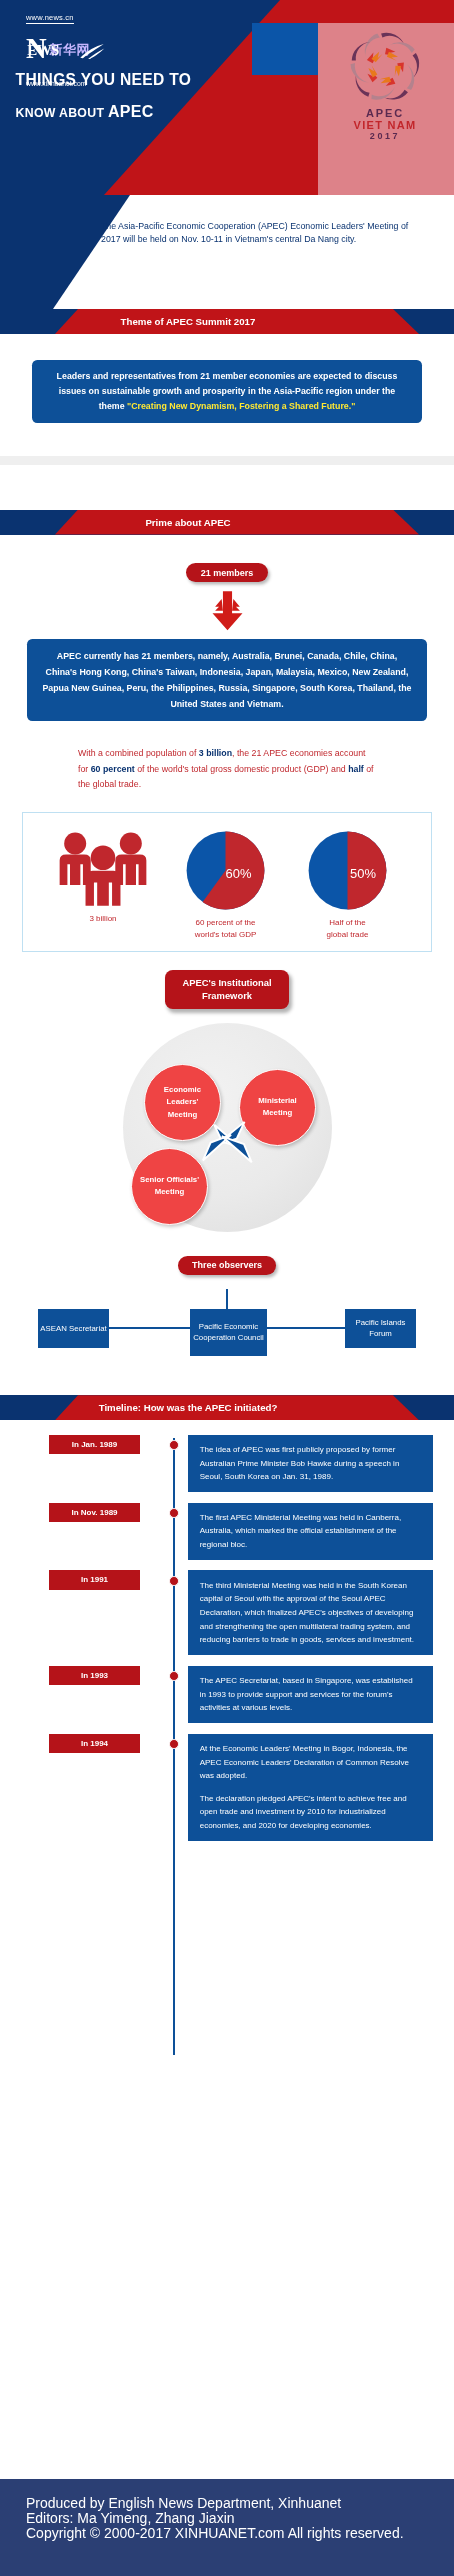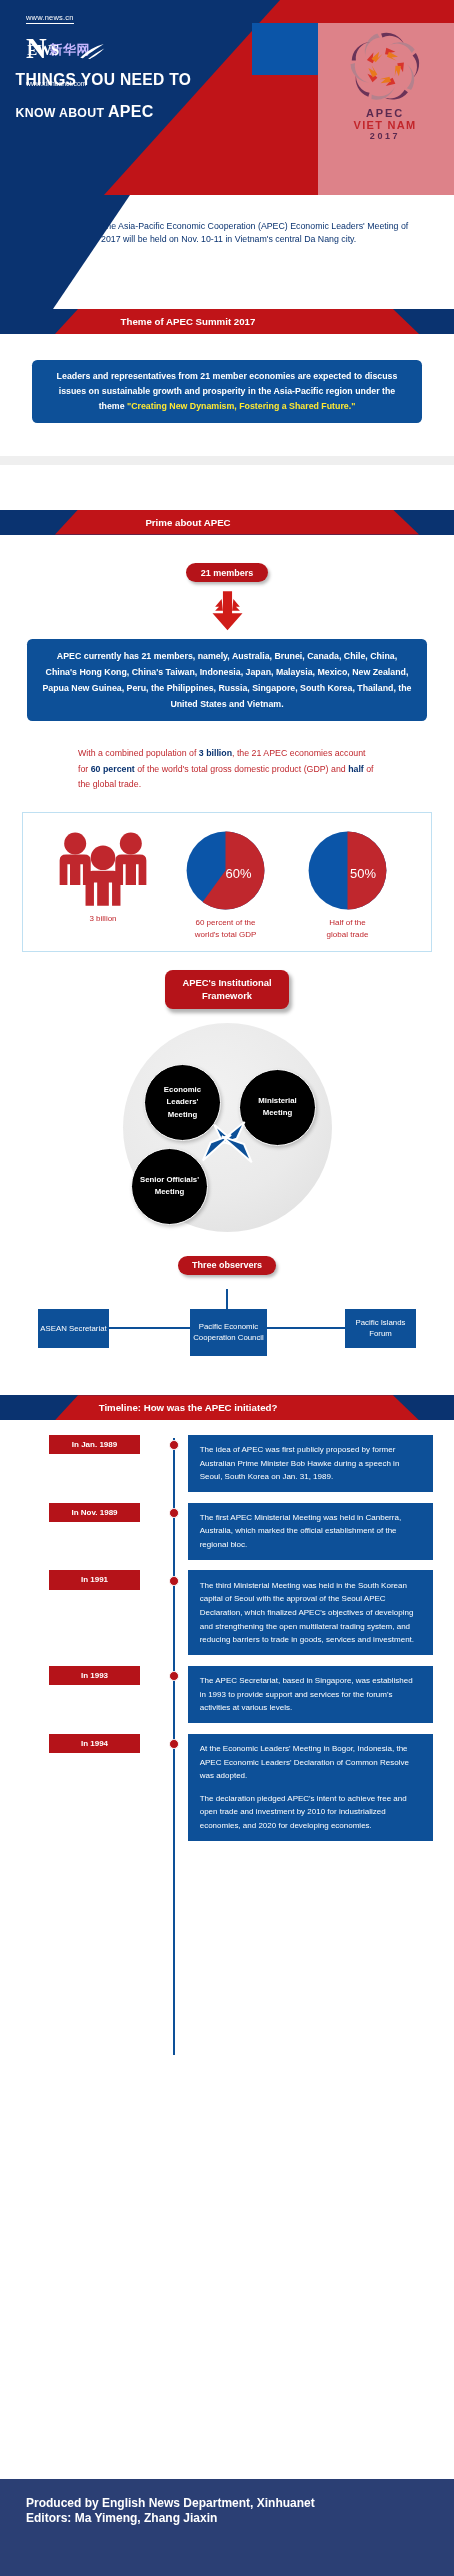--- a/index.html
+++ b/index.html
@@ -95,21 +95,21 @@
   .stats-box { margin: 0 22px; border: 0.6px solid #bfe0f2; height: 140px; position: relative; }
   .stat-col { position: absolute; text-align: center; }
   .stat-caption { color: #c0272d; font-size: 8px; line-height: 12.3px; margin-top: 5.2px; }
 
   
   .framework { position: relative; width: 454px; height: 325px; }
   .fw-ring { position: absolute; left: 123px; top: 65px; width: 209px; height: 209px; border-radius: 50%;
     background: radial-gradient(circle at 42% 35%, #f2f2f2 0%, #eaeaea 55%, #dddddd 100%); }
   .bubble {
     position: absolute; width: 77px; height: 77px; border-radius: 50%;
-    background: #000000; color: #fff; display: flex; align-items: center; justify-content: center;
+    background: #ef4444; color: #fff; display: flex; align-items: center; justify-content: center;
     text-align: center; font-size: 7.8px; line-height: 12.3px; font-weight: bold;
     border: 1.9px solid #fff; box-shadow: 1.3px 1.9px 3.9px rgba(0,0,0,.22);
   }
 
   
   .obs-box {
     position: absolute; background: #0d5098; color: #fff; text-align: center;
     font-size: 7.8px; line-height: 11px; display: flex; align-items: center; justify-content: center;
   }
   .obs-line { position: absolute; background: #0d5098; }
@@ -125,21 +125,21 @@
   .tl-dot { position: absolute; left: 169px; top: 5.8px; width: 9.7px; height: 9.7px; border-radius: 50%;
     background: #b51319; border: 1.3px solid #fff; }
   .tl-body {
     margin-left: 188px; margin-right: 21.4px; background: #0d5098; color: #fff;
     padding: 8.4px 11.7px; font-size: 8px; line-height: 13.6px;
   }
   .tl-body p + p { margin-top: 9px; }
 
   
   .footer { position: absolute; left: 0; bottom: 0; width: 454px; height: 97px; background: #2b3f74; }
-  .footer-inner { padding: 17px 0 0 26px; color: #fff; font-size: 12px; line-height: 15px; font-weight: bold; }
+  .footer-inner { padding: 17px 0 0 26px; color: #fff; font-size: 14px; line-height: 15px; }
 </style>
 </head>
 <body>
 
 <div class="hero">
   <div class="hero-red-wedge"></div>
   <div class="hero-light-blue"></div>
   <div class="hero-logo-panel"></div>
 
   <div class="xinhua-logo">
@@ -398,15 +398,16 @@
       <p>At the Economic Leaders' Meeting in Bogor, Indonesia, the APEC Economic Leaders' Declaration of Common Resolve was adopted.</p>
       <p>The declaration pledged APEC's intent to achieve free and open trade and investment by 2010 for industrialized economies, and 2020 for developing economies.</p>
     </div>
   </div>
 </div>
 
 <div class="footer">
   <div class="footer-inner">
     <div>Produced by English News Department, Xinhuanet</div>
     <div>Editors: Ma Yimeng, Zhang Jiaxin</div>
+    <div>Copyright © 2000-2017 XINHUANET.com All rights reserved.</div>
   </div>
 </div>
 
 
 </body></html>

